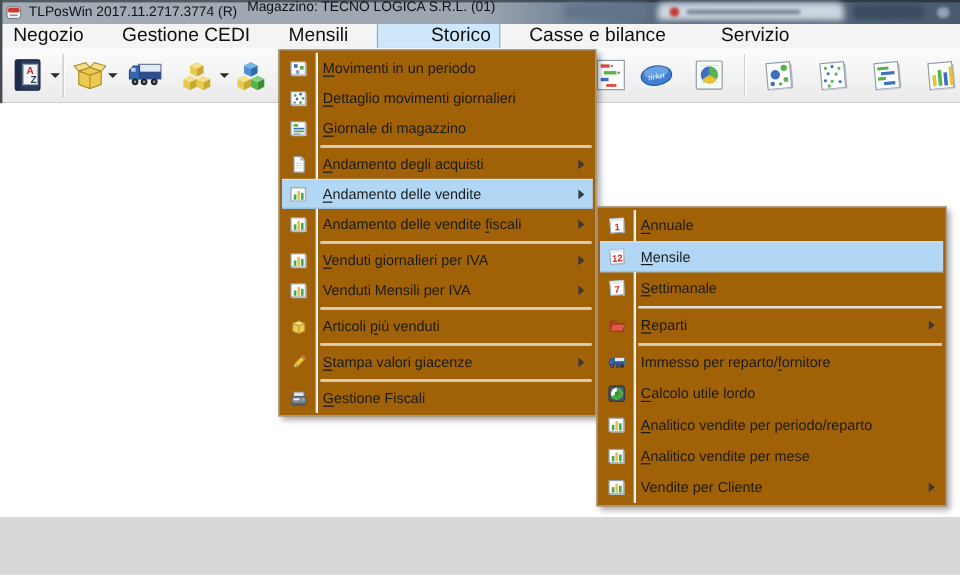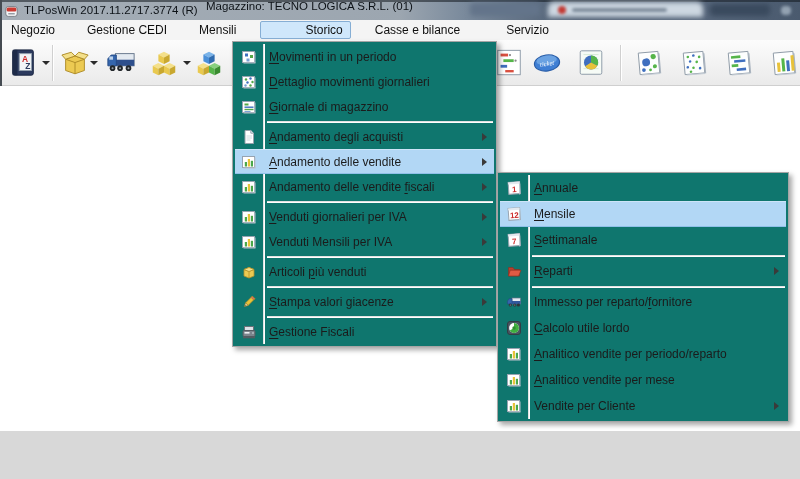--- a/index.html
+++ b/index.html
@@ -11,34 +11,34 @@
     background:linear-gradient(90deg,#a4adb6 0%,#9ca6b0 50%,#7a8a9c 58%,#4e5e72 72%,#55657a 88%,#4a5a6e 100%);
     display:flex;align-items:center;overflow:hidden;}
   .titlebar::before{content:'';position:absolute;top:0;left:0;right:0;height:2px;background:rgba(18,24,30,.55);}
   .app-icon{width:13px;height:13px;margin-left:5px;flex:none;position:relative;z-index:2;}
   .title-text{font-size:11.5px;color:#0d1217;margin-left:6px;white-space:nowrap;position:relative;z-index:2;}
   .subtitle-text{position:absolute;left:206px;top:0;font-size:11.5px;color:#0d1217;white-space:nowrap;z-index:2;}
   .blur{position:absolute;filter:blur(2.5px);border-radius:4px;z-index:1;}
 
   
   .menubar{height:20px;background:#f4f4f4;display:flex;align-items:center;padding-left:3px;}
-  .menubar-item{font-size:12px;color:#101010;padding:1px 7px;margin-right:16px;border:1px solid transparent;border-radius:2px;white-space:nowrap;}
+  .menubar-item{font-size:16px;color:#101010;padding:1px 7px;margin-right:16px;border:1px solid transparent;border-radius:2px;white-space:nowrap;}
   .menubar-item.active{background:var(--menubar-hl);border-color:#86aed4;padding-left:44px;}
   .menubar-item.servizio{margin-left:14px;}
 
   
   .toolbar{position:relative;height:45px;background:linear-gradient(#fcfcfc,#eaeaea);border-bottom:1px solid #cfcfcf;}
   .tbtn{position:absolute;top:5px;width:34px;height:36px;display:flex;align-items:center;justify-content:center;}
   .tdd{position:absolute;top:5px;width:11px;height:36px;display:flex;align-items:center;justify-content:center;}
   .tdd i{width:0;height:0;border-left:4px solid transparent;border-right:4px solid transparent;border-top:4px solid #2b2b2b;}
   .tsep{position:absolute;top:5px;width:2px;height:36px;background:linear-gradient(90deg,#d0d0d0 50%,#ffffff 50%);}
   .win-edge{position:absolute;left:0;top:0;width:2px;height:86px;background:#454b52;z-index:3;}
 
   
-  .menu{position:absolute;background:#0f766e;border:1px solid #a5a5a5;box-shadow:3px 3px 5px rgba(0,0,0,.35);
+  .menu{position:absolute;background:#a16207;border:1px solid #a5a5a5;box-shadow:3px 3px 5px rgba(0,0,0,.35);
         padding:2px;z-index:10;box-sizing:border-box;}
   .menu::before{content:'';position:absolute;left:30px;top:2px;bottom:2px;width:1px;background:#e3e3e3;border-right:1px solid #fff;}
   .menu-row{position:relative;display:flex;align-items:center;font-size:12px;color:#1b1b1b;padding-left:6px;z-index:1;}
   #storico-menu .menu-row{height:25px;}
   #vendite-submenu .menu-row{height:26px;}
   .menu-row.hl{background:var(--menu-hl);box-shadow:inset 0 1px 0 #cde4f8,inset 0 -1px 0 #8fc0e9;}
   .mi-icon{width:16px;height:16px;margin-right:12px;flex:none;line-height:0;}
   .mi-label{white-space:nowrap;}
   .mi-label u{text-underline-offset:1.5px;}
   .sub-arrow{position:absolute;right:7px;width:0;height:0;border-left:5px solid #3a3a3a;

